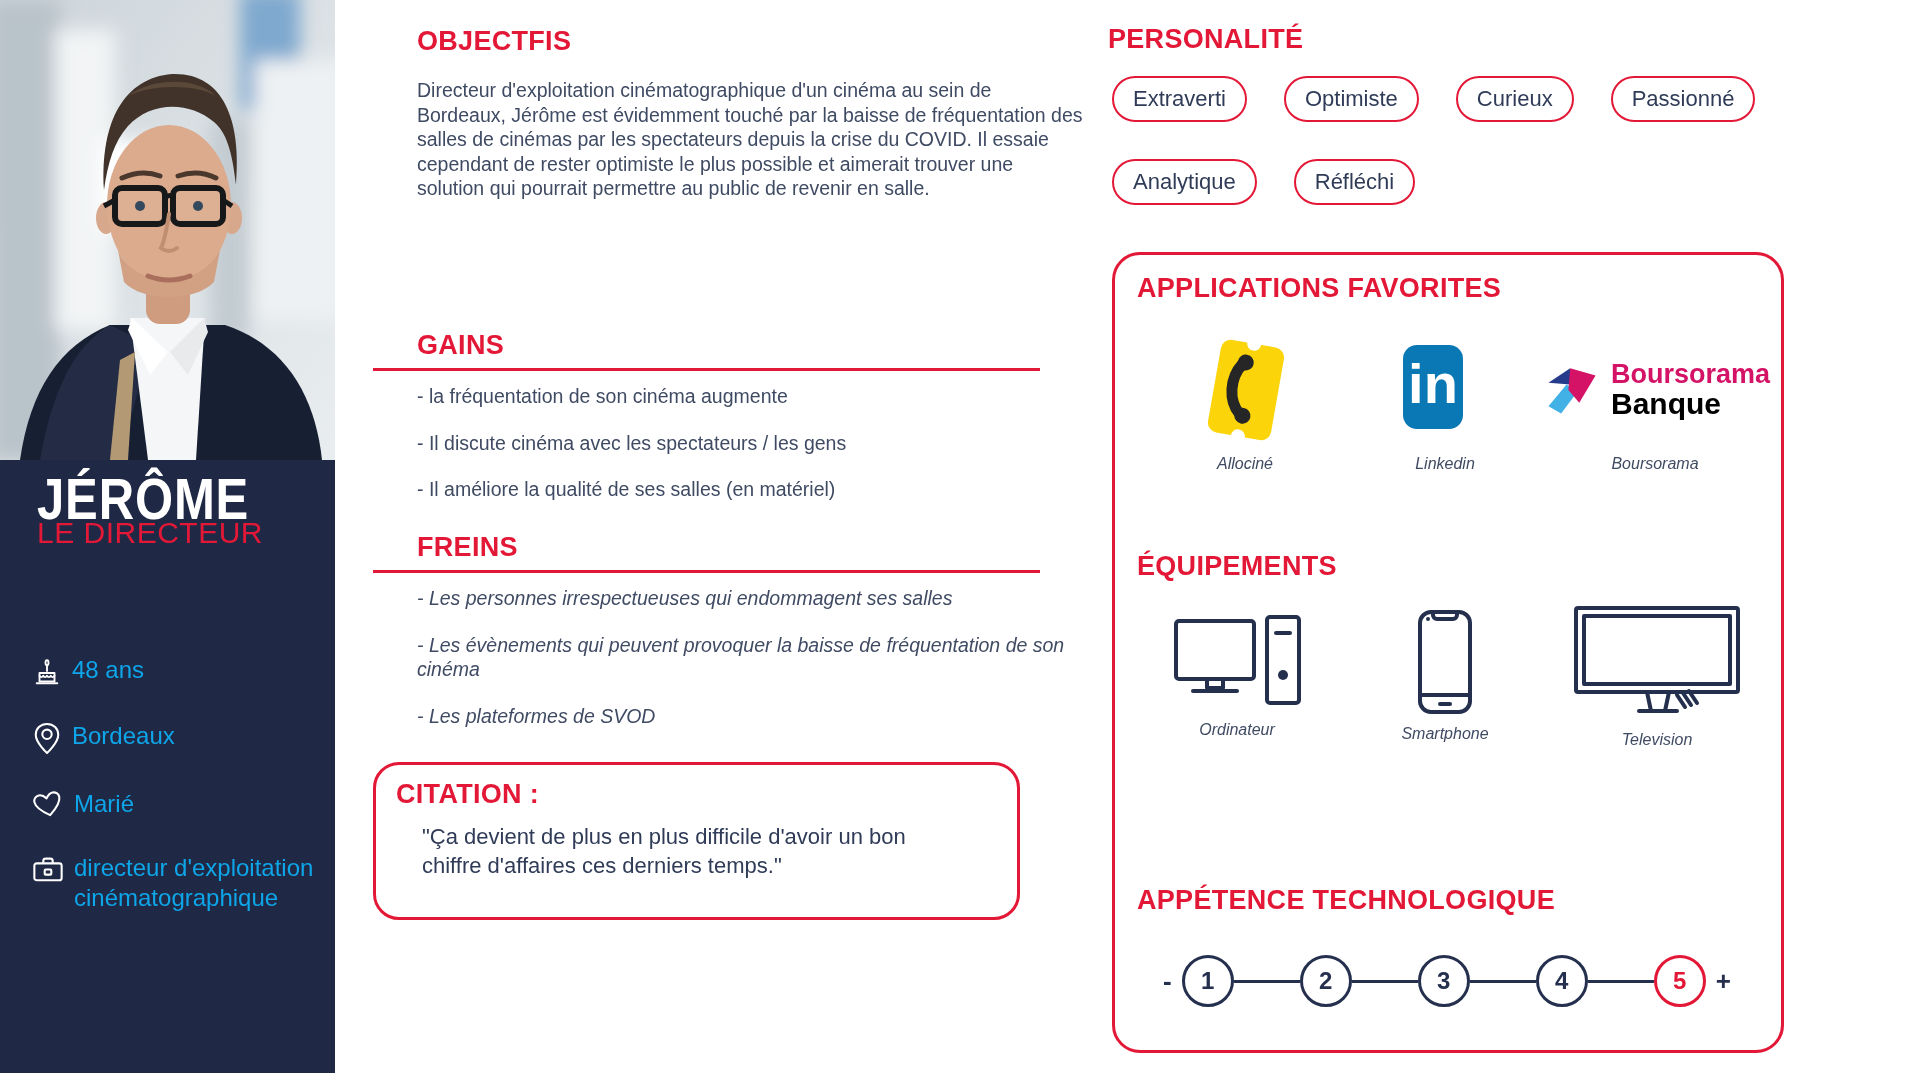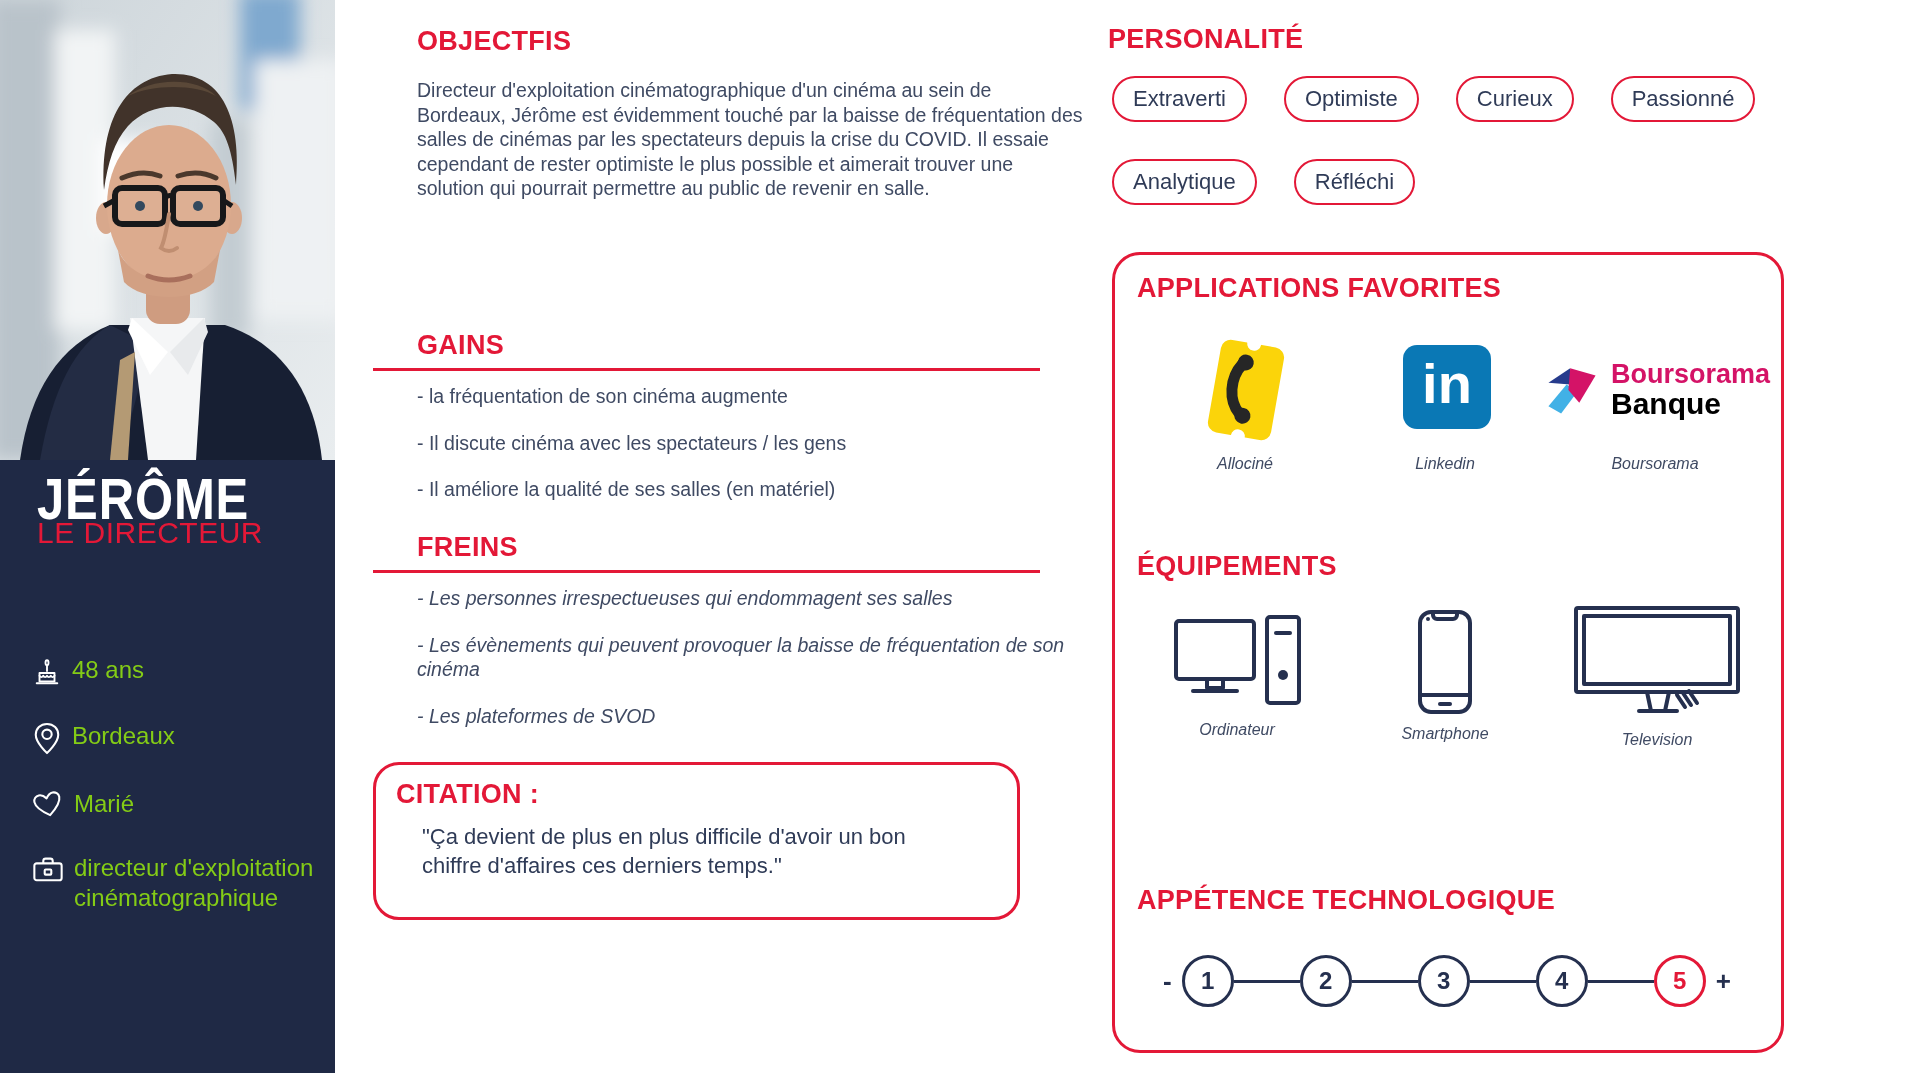--- a/index.html
+++ b/index.html
@@ -11,21 +11,21 @@
   .red-head{color:#E31837;font-weight:700;font-size:27px;letter-spacing:.3px;}
   .body-text{color:#3F4A63;font-size:19.5px;line-height:1.26;}
 
   
   #sidebar{left:0;top:0;width:335px;height:1073px;background:#1F2945;}
   #photo{left:0;top:0;width:335px;height:460px;}
   #persona-name{left:37px;top:466px;color:#fff;font-size:57px;font-weight:700;
     transform:scaleX(.86);transform-origin:left;letter-spacing:1px;white-space:nowrap;}
   #persona-role{left:37px;top:516px;color:#E31837;font-size:30px;font-weight:400;letter-spacing:.5px;}
   #details{left:32px;top:655px;width:285px;display:flex;flex-direction:column;row-gap:33px;}
-  .detail-item{display:flex;align-items:flex-start;column-gap:10px;color:#84cc16;font-size:24px;line-height:1.25;}
+  .detail-item{display:flex;align-items:flex-start;column-gap:10px;color:#0ea5e9;font-size:24px;line-height:1.25;}
   .detail-item svg{flex:0 0 auto;margin-top:1px;}
 
   
   .mid{left:373px;width:667px;margin-left:44px;}
   .rule{left:373px;width:667px;height:3px;background:#E31837;}
   .blist div{margin-bottom:22px;}
 
   
   #citation-box{left:373px;top:762px;width:641px;height:152px;
     border:3px solid #E31837;border-radius:26px;}
@@ -41,21 +41,21 @@
   #big-box{left:1112px;top:252px;width:666px;height:795px;
     border:3px solid #E31837;border-radius:28px;}
   #big-box .abs{position:absolute;}
   .box-head{color:#E31837;font-weight:700;font-size:27px;letter-spacing:.3px;}
   .small-label{color:#3F4A63;font-size:16px;text-align:center;width:140px;font-style:italic;}
 
   
   #allocine-ticket{left:99px;top:88px;width:64px;height:94px;background:#FBD40A;
     border-radius:10px;transform:rotate(10deg);}
   .notch{width:14px;height:14px;background:#fff;border-radius:50%;position:absolute;left:25px;}
-  #linkedin-badge{left:288px;top:90px;width:88px;height:84px;background:#0A78B5;border-radius:14px;
+  #linkedin-badge{left:288px;top:90px;width:60px;height:84px;background:#0A78B5;border-radius:14px;
     display:flex;align-items:center;justify-content:center;}
   #linkedin-badge span{color:#fff;font-size:56px;font-weight:700;line-height:1;margin-top:-6px;}
   #boursorama-logo{left:428px;top:106px;display:flex;align-items:center;column-gap:10px;}
   #boursorama-text{display:flex;flex-direction:column;line-height:1.02;}
   #boursorama-text .l1{color:#D41367;font-weight:700;font-size:27px;}
   #boursorama-text .l2{color:#000000;font-weight:700;font-size:30px;}
 
   
   #scale{left:48px;top:700px;display:flex;align-items:center;}
   .endcap{color:#25304F;font-size:26px;font-weight:700;}

